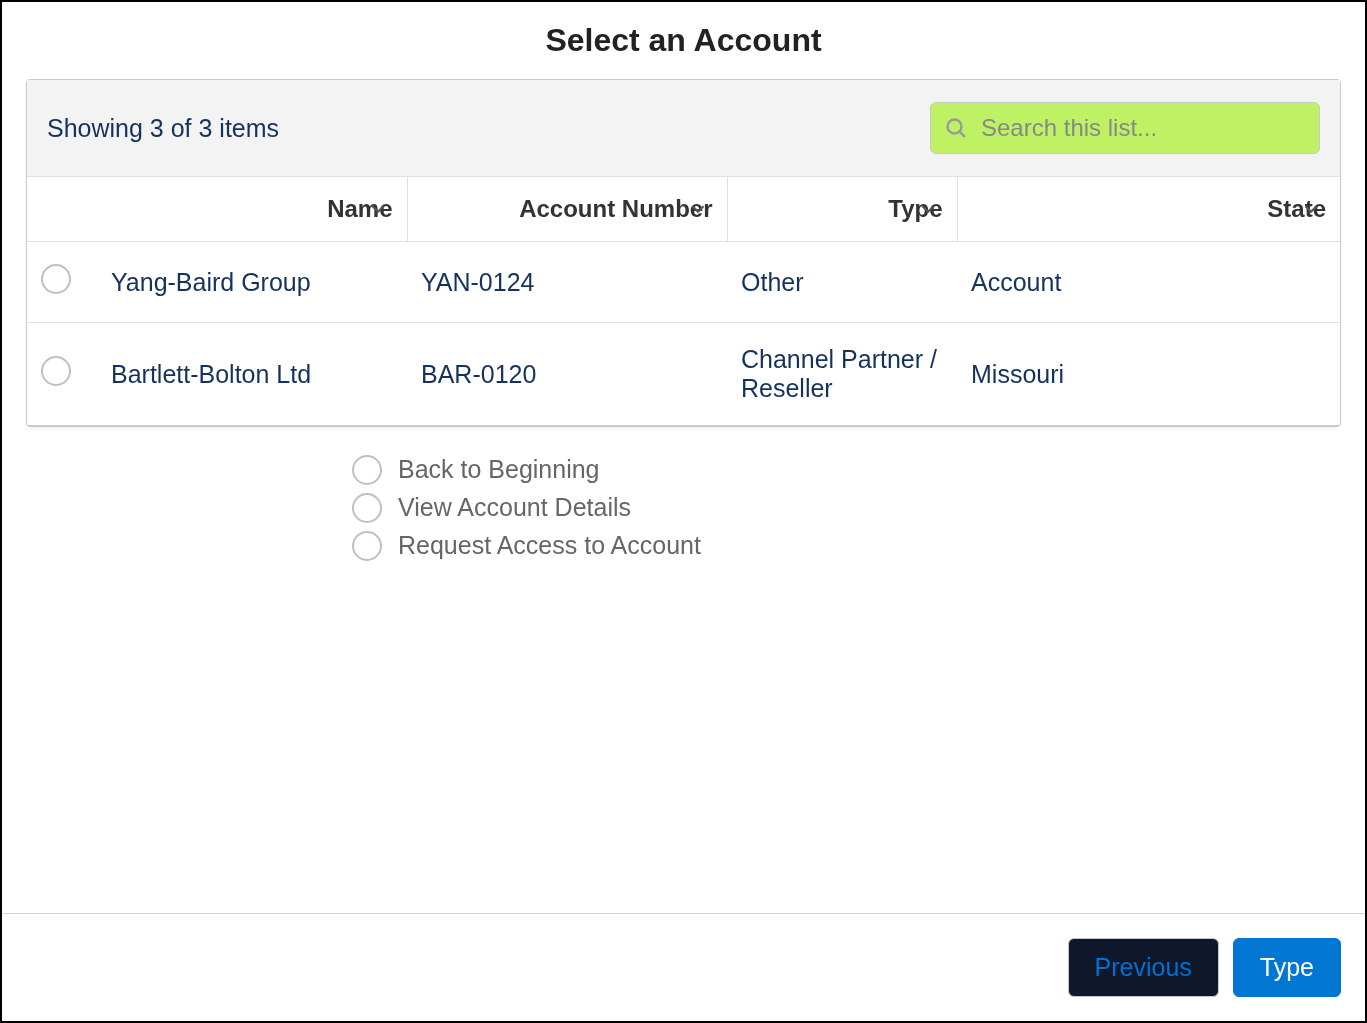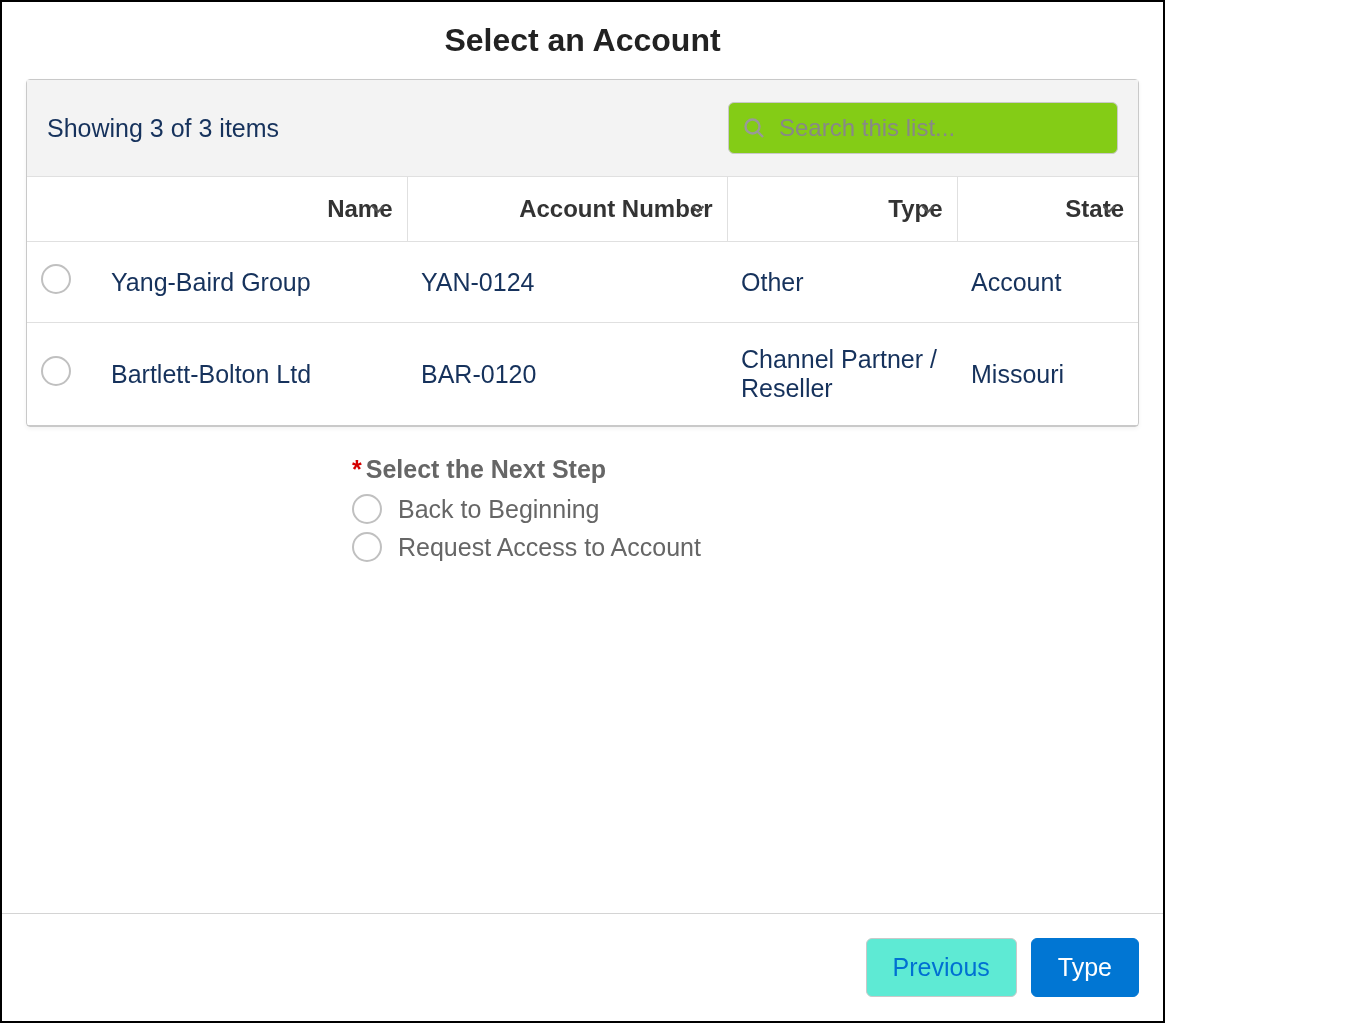--- a/index.html
+++ b/index.html
@@ -2,21 +2,21 @@
 <html><head>
 <meta charset="utf-8">
 <style>
   * { box-sizing: border-box; margin: 0; padding: 0; }
   body {
     font-family: -apple-system, BlinkMacSystemFont, "Segoe UI", Arial, sans-serif;
     background: #fff;
     color: #333;
   }
   .window {
-    width: 1165px;
+    width: 1367px;
     height: 1023px;
     border: 2px solid #000;
     position: relative;
     display: flex;
     flex-direction: column;
   }
   .content-area {
     flex: 1;
     padding: 20px 24px 0 24px;
     overflow: hidden;
@@ -51,21 +51,21 @@
     width: 390px;
   }
   .search-input {
     width: 100%;
     height: 52px;
     border: 1px solid #c9c9c9;
     border-radius: 6px;
     padding: 0 14px 0 50px;
     font-size: 24px;
     color: #444;
-    background: #84cc16;
+    background: #bef264;
   }
   .search-input::placeholder { color: #888; }
   .search-icon-wrap {
     position: absolute;
     left: 14px;
     top: 50%;
     transform: translateY(-50%);
     width: 24px;
     height: 24px;
     color: #999;
@@ -121,21 +121,21 @@
   }
   .next-step-label {
     font-size: 25px;
     font-weight: 700;
     color: #666;
     margin-bottom: 10px;
   }
   .req-star { color: #d50000; margin-right: 4px; }
   .option-row {
     display: flex;
-    align-items: center;
+    align-items: flex-start;
     margin-bottom: 8px;
     cursor: pointer;
   }
   .option-row .radio-circle { margin-right: 16px; }
   .option-text {
     font-size: 25px;
     color: #666;
   }
   .footer-bar {
     border-top: 1px solid #d4d4d4;
@@ -145,21 +145,21 @@
     gap: 14px;
   }
   .btn {
     font-size: 25px;
     padding: 14px 26px;
     border-radius: 6px;
     cursor: pointer;
     border: 1px solid transparent;
   }
   .btn-prev {
-    background: #5eead4;
+    background: #0f172a;
     border-color: #c9c9c9;
     color: #0070d2;
   }
   .btn-next {
     background: #0176d3;
     color: #fff;
     border-color: #0176d3;
   }
 </style>
 </head>
@@ -235,26 +235,27 @@
             <td>Bartlett-Bolton Ltd</td>
             <td>BAR-0120</td>
             <td>Channel Partner / Reseller</td>
             <td>Missouri</td>
           </tr>
         </tbody>
       </table>
     </div>
 
     <div class="next-step-block">
-      <div class="next-step-label">
-        <span class="req-star">*</span><span>Select the Next Step</span>
-      </div>
       <div class="option-row">
         <span class="radio-circle"></span>
         <span class="option-text">Back to Beginning</span>
+      </div>
+      <div class="option-row">
+        <span class="radio-circle"></span>
+        <span class="option-text">View Account Details</span>
       </div>
       <div class="option-row">
         <span class="radio-circle"></span>
         <span class="option-text">Request Access to Account</span>
       </div>
     </div>
 
   </div>
 
   <div class="footer-bar">

